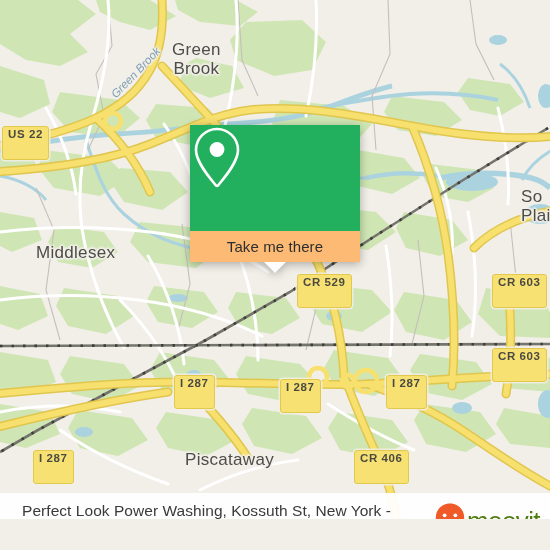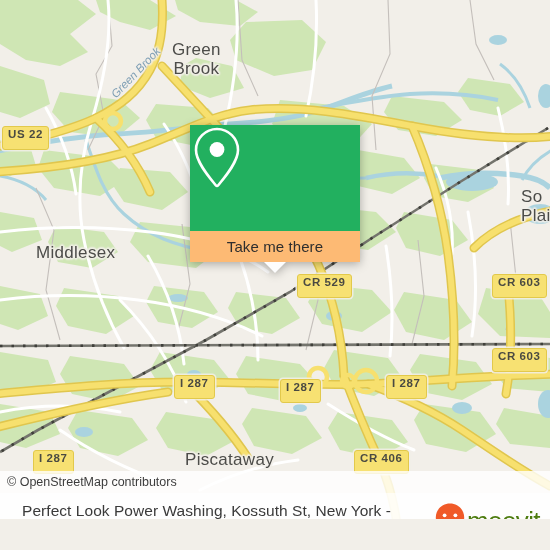--- a/index.html
+++ b/index.html
@@ -31,21 +31,21 @@
 
   .shield{
     position:absolute;
     background:#f7e172;
     border:1.5px solid #e2c94b;
     border-radius:3px;
     color:#4a4a42;
     font-size:11.5px;
     font-weight:bold;
     letter-spacing:.6px;
-    padding:1px 5px 8px 5px;
+    padding:1px 5px 18px 5px;
     line-height:13px;
     white-space:nowrap;
     box-shadow:0 0 0 1.5px rgba(242,239,233,.85);
   }
 
   
   #popup{
     position:absolute;left:190px;top:125px;width:170px;
     filter:drop-shadow(0 2px 5px rgba(0,0,0,.30));
   }
@@ -308,23 +308,20 @@
             <circle cx="27" cy="24.5" r="7.4" fill="#ffffff"></circle>
           </svg>
         </span>
       </div>
       <div id="popup-body">
         <span id="popup-label">Take me there</span>
         <span id="popup-tail"></span>
       </div>
     </div>
 
-    <div id="attribution">
-      <span>© OpenStreetMap contributors</span>
-    </div>
   </div>
 
   <div id="footer">
     <div id="footer-title">Perfect Look Power Washing, Kossuth St, New York - New Jersey</div>
     <div id="brand">
       <div id="brand-pin">
         <svg width="30" height="38" viewBox="0 0 30 38" aria-hidden="true">
           <path d="M15 0.5 C7 0.5 0.8 6.7 0.8 14.6 C0.8 23 11.6 33.8 14.2 37.1 C14.6 37.6 15.4 37.6 15.8 37.1 C18.4 33.8 29.2 23 29.2 14.6 C29.2 6.7 23 0.5 15 0.5 Z" fill="#f05a28"></path>
           <circle cx="9.6" cy="12.3" r="1.9" fill="#ffffff"></circle>
           <circle cx="20.4" cy="12.3" r="1.9" fill="#ffffff"></circle>

